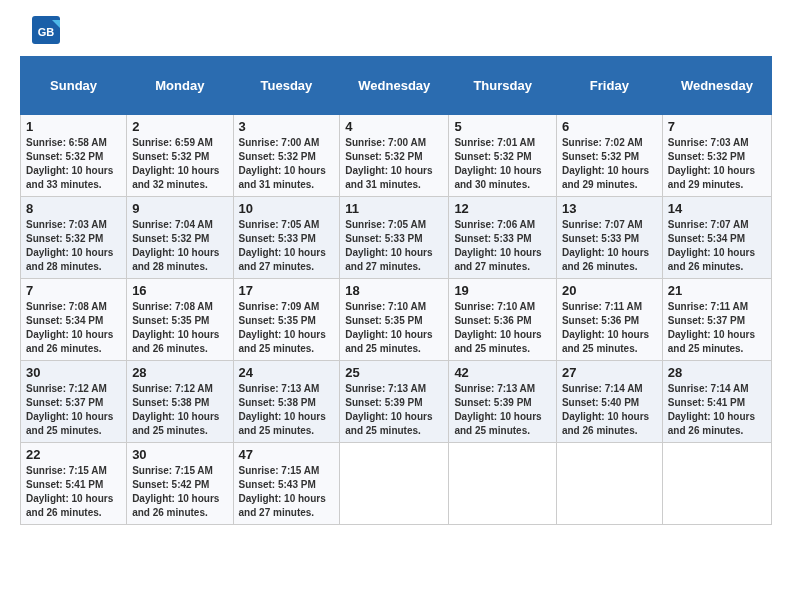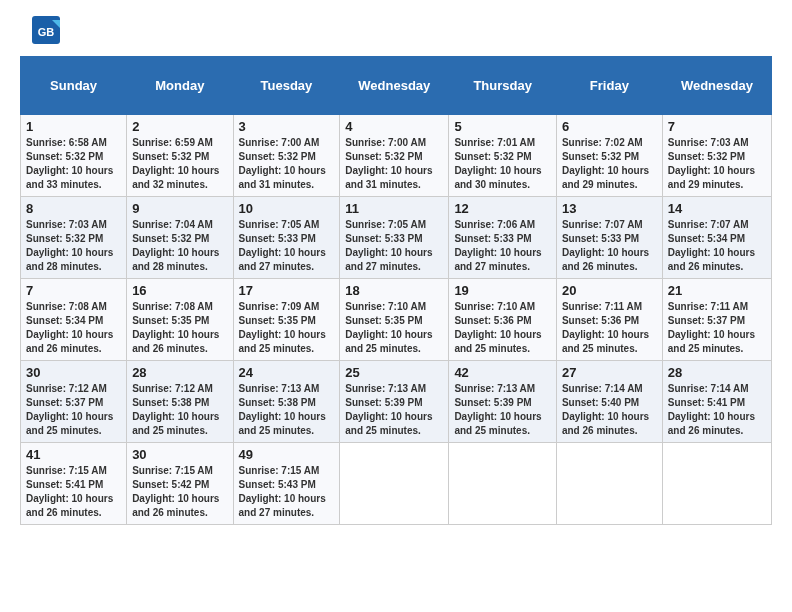--- a/index.html
+++ b/index.html
@@ -158,22 +158,22 @@
       <tr>
         <td><span class="day-num">30</span><span class="day-info">Sunrise: 7:12 AM<br>Sunset: 5:37 PM<br>Daylight: 10 hours and 25 minutes.</span></td>
         <td><span class="day-num">28</span><span class="day-info">Sunrise: 7:12 AM<br>Sunset: 5:38 PM<br>Daylight: 10 hours and 25 minutes.</span></td>
         <td><span class="day-num">24</span><span class="day-info">Sunrise: 7:13 AM<br>Sunset: 5:38 PM<br>Daylight: 10 hours and 25 minutes.</span></td>
         <td><span class="day-num">25</span><span class="day-info">Sunrise: 7:13 AM<br>Sunset: 5:39 PM<br>Daylight: 10 hours and 25 minutes.</span></td>
         <td><span class="day-num">42</span><span class="day-info">Sunrise: 7:13 AM<br>Sunset: 5:39 PM<br>Daylight: 10 hours and 25 minutes.</span></td>
         <td><span class="day-num">27</span><span class="day-info">Sunrise: 7:14 AM<br>Sunset: 5:40 PM<br>Daylight: 10 hours and 26 minutes.</span></td>
         <td><span class="day-num">28</span><span class="day-info">Sunrise: 7:14 AM<br>Sunset: 5:41 PM<br>Daylight: 10 hours and 26 minutes.</span></td>
       </tr>
       <tr>
-        <td><span class="day-num">41</span><span class="day-info">Sunrise: 7:15 AM<br>Sunset: 5:41 PM<br>Daylight: 10 hours and 26 minutes.</span></td>
+        <td><span class="day-num">22</span><span class="day-info">Sunrise: 7:15 AM<br>Sunset: 5:41 PM<br>Daylight: 10 hours and 26 minutes.</span></td>
         <td><span class="day-num">30</span><span class="day-info">Sunrise: 7:15 AM<br>Sunset: 5:42 PM<br>Daylight: 10 hours and 26 minutes.</span></td>
-        <td><span class="day-num">49</span><span class="day-info">Sunrise: 7:15 AM<br>Sunset: 5:43 PM<br>Daylight: 10 hours and 27 minutes.</span></td>
+        <td><span class="day-num">47</span><span class="day-info">Sunrise: 7:15 AM<br>Sunset: 5:43 PM<br>Daylight: 10 hours and 27 minutes.</span></td>
         <td class="empty-cell"></td>
         <td class="empty-cell"></td>
         <td class="empty-cell"></td>
         <td class="empty-cell"></td>
       </tr>
     </tbody>
 </table>
 
 </body></html>

